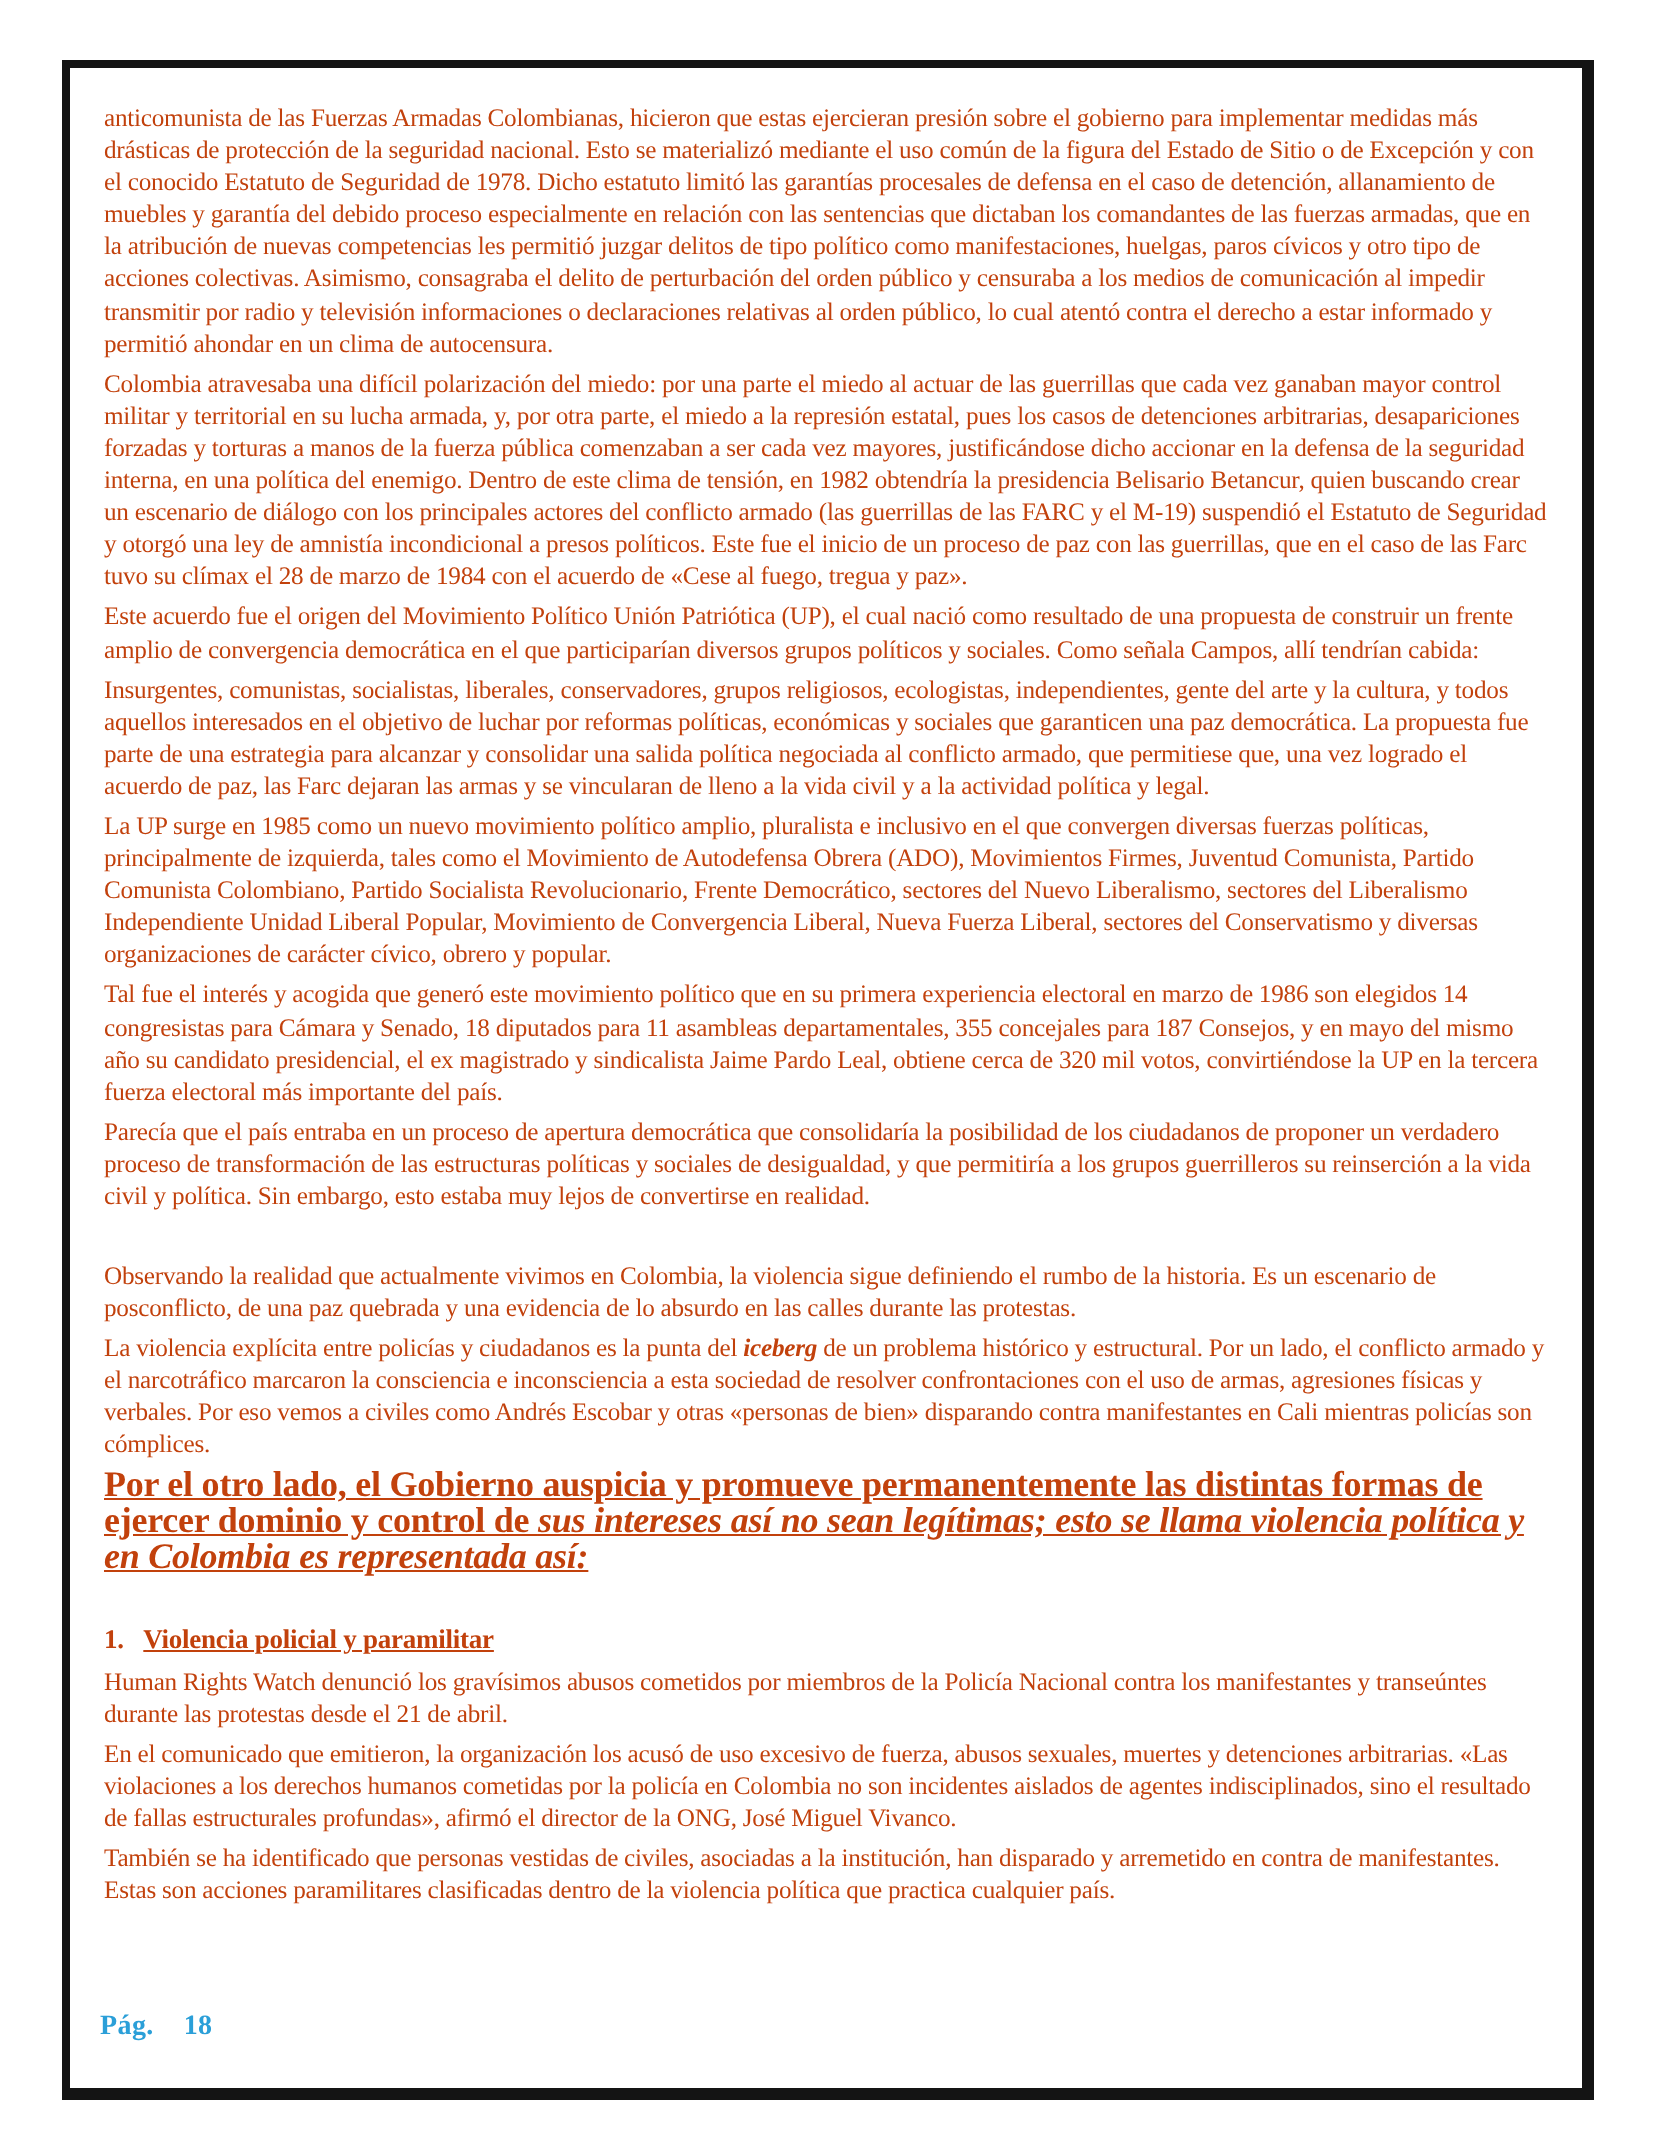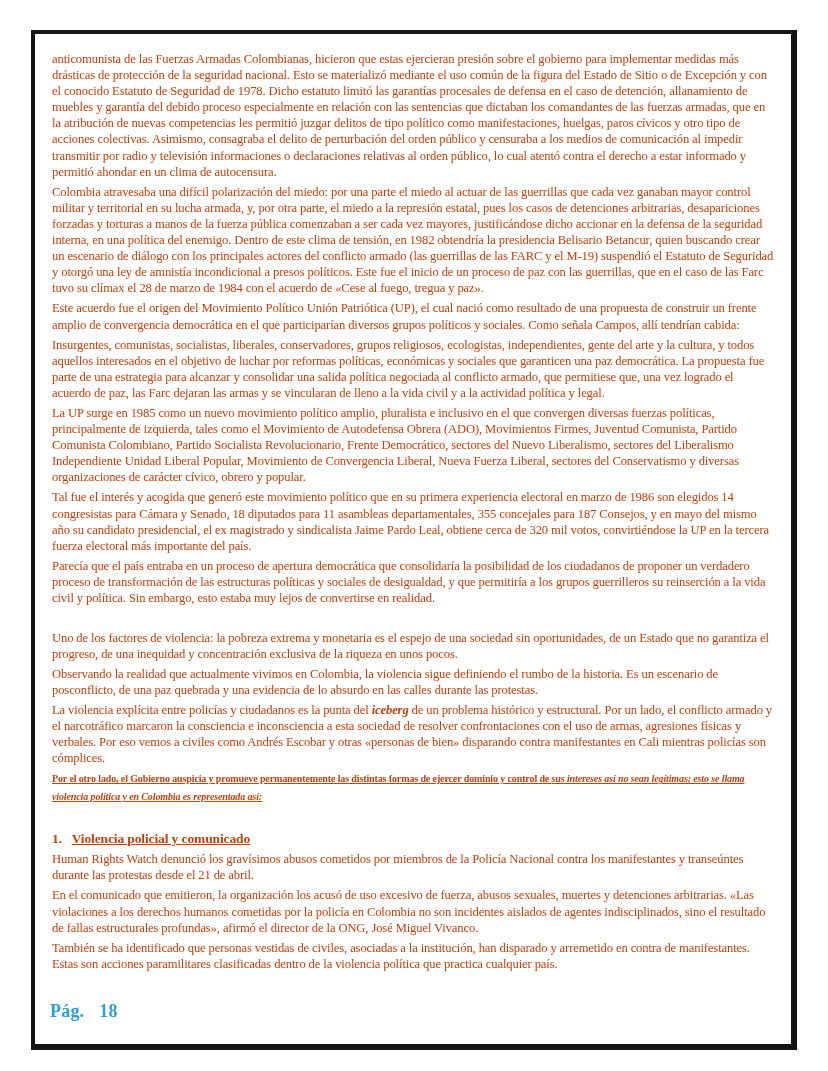--- a/index.html
+++ b/index.html
@@ -33,63 +33,62 @@
     line-height: 16.1px;
     color: #c2410c;
     letter-spacing: -0.12px;
     text-align: left;
   }
   .para.blank {
     height: 15.6px;
     line-height: 15.6px;
   }
   .para.heading-underline {
-    font-size: 10px;
+    font-size: 18px;
     line-height: 17.8px;
     font-weight: 700;
   }
   .para.list-heading {
     font-size: 13.5px;
     line-height: 17.6px;
     font-weight: 700;
   }
   .seg.it { font-style: italic; font-weight: bold; }
   .seg.bd { font-weight: 700; }
   .seg.ul { text-decoration: underline; }
   .footer {
     position: absolute;
     left: 15px;
     bottom: 22px;
     font-weight: 700;
-    font-size: 18px;
+    font-size: 14px;
     letter-spacing: 0.2px;
   }
   .footer .num {
     margin-left: 15px;
   }
 </style>
 </head>
 <body style="background: rgb(255, 255, 255);">
 
 <div class="page-frame" style="border-color: rgb(20, 20, 20);">
   <div id="doc-content">
       <p class="para body"><span class="seg">anticomunista de las Fuerzas Armadas Colombianas, hicieron que estas ejercieran presión sobre el gobierno para implementar medidas más drásticas de protección de la seguridad nacional. Esto se materializó mediante el uso común de la figura del Estado de Sitio o de Excepción y con el conocido Estatuto de Seguridad de 1978. Dicho estatuto limitó las garantías procesales de defensa en el caso de detención, allanamiento de muebles y garantía del debido proceso especialmente en relación con las sentencias que dictaban los comandantes de las fuerzas armadas, que en la atribución de nuevas competencias les permitió juzgar delitos de tipo político como manifestaciones, huelgas, paros cívicos y otro tipo de acciones colectivas. Asimismo, consagraba el delito de perturbación del orden público y censuraba a los medios de comunicación al impedir transmitir por radio y televisión informaciones o declaraciones relativas al orden público, lo cual atentó contra el derecho a estar informado y permitió ahondar en un clima de autocensura.</span></p>
       <p class="para body"><span class="seg">Colombia atravesaba una difícil polarización del miedo: por una parte el miedo al actuar de las guerrillas que cada vez ganaban mayor control militar y territorial en su lucha armada, y, por otra parte, el miedo a la represión estatal, pues los casos de detenciones arbitrarias, desapariciones forzadas y torturas a manos de la fuerza pública comenzaban a ser cada vez mayores, justificándose dicho accionar en la defensa de la seguridad interna, en una política del enemigo. Dentro de este clima de tensión, en 1982 obtendría la presidencia Belisario Betancur, quien buscando crear un escenario de diálogo con los principales actores del conflicto armado (las guerrillas de las FARC y el M-19) suspendió el Estatuto de Seguridad y otorgó una ley de amnistía incondicional a presos políticos. Este fue el inicio de un proceso de paz con las guerrillas, que en el caso de las Farc tuvo su clímax el 28 de marzo de 1984 con el acuerdo de «Cese al fuego, tregua y paz».</span></p>
       <p class="para body"><span class="seg">Este acuerdo fue el origen del Movimiento Político Unión Patriótica (UP), el cual nació como resultado de una propuesta de construir un frente amplio de convergencia democrática en el que participarían diversos grupos políticos y sociales. Como señala Campos, allí tendrían cabida:</span></p>
       <p class="para body"><span class="seg">Insurgentes, comunistas, socialistas, liberales, conservadores, grupos religiosos, ecologistas, independientes, gente del arte y la cultura, y todos aquellos interesados en el objetivo de luchar por reformas políticas, económicas y sociales que garanticen una paz democrática. La propuesta fue parte de una estrategia para alcanzar y consolidar una salida política negociada al conflicto armado, que permitiese que, una vez logrado el acuerdo de paz, las Farc dejaran las armas y se vincularan de lleno a la vida civil y a la actividad política y legal.</span></p>
       <p class="para body"><span class="seg">La UP surge en 1985 como un nuevo movimiento político amplio, pluralista e inclusivo en el que convergen diversas fuerzas políticas, principalmente de izquierda, tales como el Movimiento de Autodefensa Obrera (ADO), Movimientos Firmes, Juventud Comunista, Partido Comunista Colombiano, Partido Socialista Revolucionario, Frente Democrático, sectores del Nuevo Liberalismo, sectores del Liberalismo Independiente Unidad Liberal Popular, Movimiento de Convergencia Liberal, Nueva Fuerza Liberal, sectores del Conservatismo y diversas organizaciones de carácter cívico, obrero y popular.</span></p>
       <p class="para body"><span class="seg">Tal fue el interés y acogida que generó este movimiento político que en su primera experiencia electoral en marzo de 1986 son elegidos 14 congresistas para Cámara y Senado, 18 diputados para 11 asambleas departamentales, 355 concejales para 187 Consejos, y en mayo del mismo año su candidato presidencial, el ex magistrado y sindicalista Jaime Pardo Leal, obtiene cerca de 320 mil votos, convirtiéndose la UP en la tercera fuerza electoral más importante del país.</span></p>
       <p class="para body"><span class="seg">Parecía que el país entraba en un proceso de apertura democrática que consolidaría la posibilidad de los ciudadanos de proponer un verdadero proceso de transformación de las estructuras políticas y sociales de desigualdad, y que permitiría a los grupos guerrilleros su reinserción a la vida civil y política. Sin embargo, esto estaba muy lejos de convertirse en realidad.</span></p>
       <p class="para blank">&nbsp;</p>
-      <p class="para body"><span class="seg">Uno de los factores de violencia: la pobreza extrema y monetaria es el espejo de una sociedad sin oportunidades, de un Estado que no garantiza el progreso, de una inequidad y concentración exclusiva de la riqueza en unos pocos.</span></p>
       <p class="para body"><span class="seg">Observando la realidad que actualmente vivimos en Colombia, la violencia sigue definiendo el rumbo de la historia. Es un escenario de posconflicto, de una paz quebrada y una evidencia de lo absurdo en las calles durante las protestas.</span></p>
       <p class="para body"><span class="seg">La violencia explícita entre policías y ciudadanos es la punta del </span><span class="seg it">iceberg</span><span class="seg"> de un problema histórico y estructural. Por un lado, el conflicto armado y el narcotráfico marcaron la consciencia e inconsciencia a esta sociedad de resolver confrontaciones con el uso de armas, agresiones físicas y verbales. Por eso vemos a civiles como Andrés Escobar y otras «personas de bien» disparando contra manifestantes en Cali mientras policías son cómplices.</span></p>
       <p class="para heading-underline"><span class="seg bd ul">Por el otro lado, el Gobierno auspicia y promueve permanentemente las distintas formas de ejercer dominio y control de </span><span class="seg it bd ul">sus intereses así no sean legítimas; esto se llama violencia política y en Colombia es representada así:</span></p>
       <p class="para blank">&nbsp;</p>
-      <p class="para list-heading"><span class="seg bd">1.</span><span class="seg bd">&nbsp;&nbsp;&nbsp;</span><span class="seg bd ul">Violencia policial y comunicado</span></p>
+      <p class="para list-heading"><span class="seg bd">1.</span><span class="seg bd">&nbsp;&nbsp;&nbsp;</span><span class="seg bd ul">Violencia policial y paramilitar</span></p>
       <p class="para body"><span class="seg">Human Rights Watch denunció los gravísimos abusos cometidos por miembros de la Policía Nacional contra los manifestantes y transeúntes durante las protestas desde el 21 de abril.</span></p>
       <p class="para body"><span class="seg">En el comunicado que emitieron, la organización los acusó de uso excesivo de fuerza, abusos sexuales, muertes y detenciones arbitrarias. «Las violaciones a los derechos humanos cometidas por la policía en Colombia no son incidentes aislados de agentes indisciplinados, sino el resultado de fallas estructurales profundas», afirmó el director de la ONG, José Miguel Vivanco.</span></p>
       <p class="para body"><span class="seg">También se ha identificado que personas vestidas de civiles, asociadas a la institución, han disparado y arremetido en contra de manifestantes. Estas son acciones paramilitares clasificadas dentro de la violencia política que practica cualquier país.</span></p>
     </div>
   <div class="footer" style="color: rgb(43, 159, 216);">
     <span class="lbl">Pág.</span><span class="num">18</span>
   </div>
 </div>
 
 </body></html>

